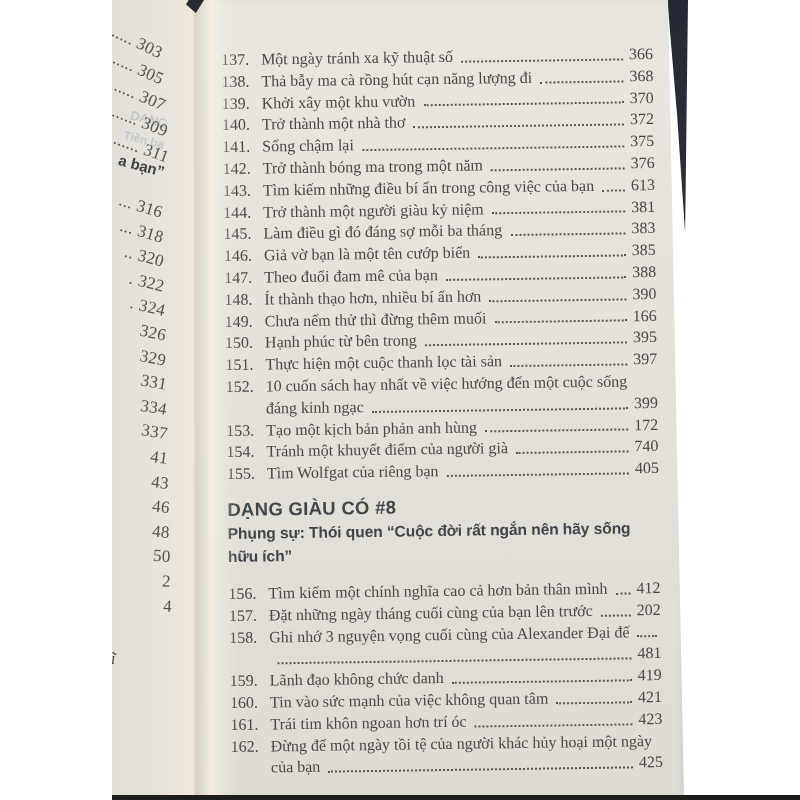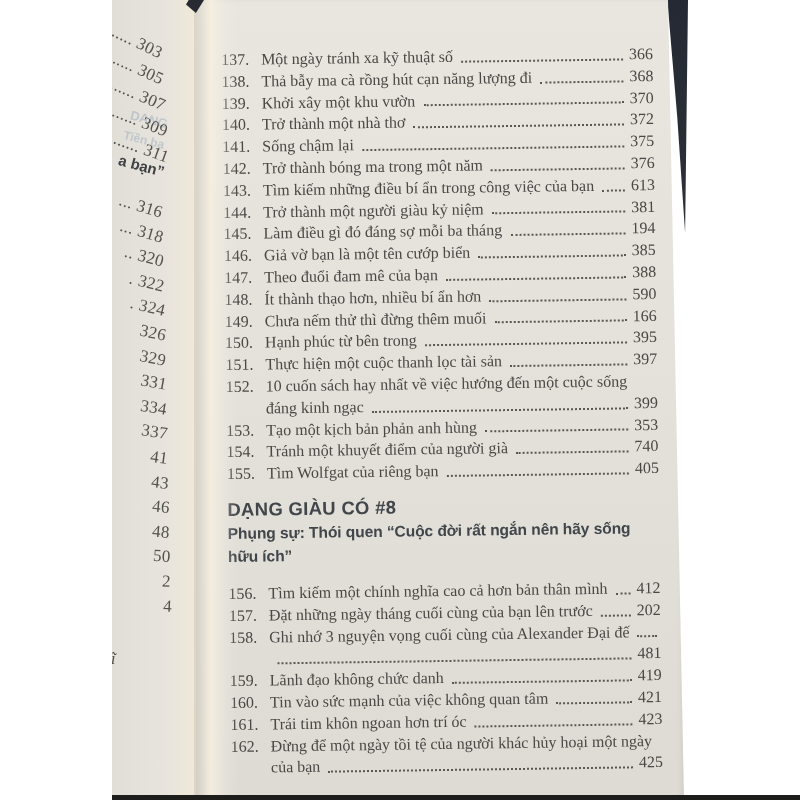--- a/index.html
+++ b/index.html
@@ -187,39 +187,39 @@
           <div class="row">
             <span class="num">144.</span>
             <span class="ttl">Trở thành một người giàu kỷ niệm</span>
             <span class="leader"></span>
             <span class="pg">381</span>
           </div>
           <div class="row">
             <span class="num">145.</span>
             <span class="ttl">Làm điều gì đó đáng sợ mỗi ba tháng</span>
             <span class="leader"></span>
-            <span class="pg">194</span>
+            <span class="pg">383</span>
           </div>
           <div class="row">
             <span class="num">146.</span>
             <span class="ttl">Giả vờ bạn là một tên cướp biển</span>
             <span class="leader"></span>
             <span class="pg">385</span>
           </div>
           <div class="row">
             <span class="num">147.</span>
             <span class="ttl">Theo đuổi đam mê của bạn</span>
             <span class="leader"></span>
             <span class="pg">388</span>
           </div>
           <div class="row">
             <span class="num">148.</span>
             <span class="ttl">Ít thành thạo hơn, nhiều bí ẩn hơn</span>
             <span class="leader"></span>
-            <span class="pg">590</span>
+            <span class="pg">390</span>
           </div>
           <div class="row">
             <span class="num">149.</span>
             <span class="ttl">Chưa nếm thử thì đừng thêm muối</span>
             <span class="leader"></span>
             <span class="pg">166</span>
           </div>
           <div class="row">
             <span class="num">150.</span>
             <span class="ttl">Hạnh phúc từ bên trong</span>
@@ -240,21 +240,21 @@
           <div class="row">
             <span class="indent"></span>
             <span class="ttl">đáng kinh ngạc</span>
             <span class="leader"></span>
             <span class="pg">399</span>
           </div>
           <div class="row">
             <span class="num">153.</span>
             <span class="ttl">Tạo một kịch bản phản anh hùng</span>
             <span class="leader"></span>
-            <span class="pg">353</span>
+            <span class="pg">172</span>
           </div>
           <div class="row">
             <span class="num">154.</span>
             <span class="ttl">Tránh một khuyết điểm của người già</span>
             <span class="leader"></span>
             <span class="pg">740</span>
           </div>
           <div class="row">
             <span class="num">155.</span>
             <span class="ttl">Tìm Wolfgat của riêng bạn</span>

